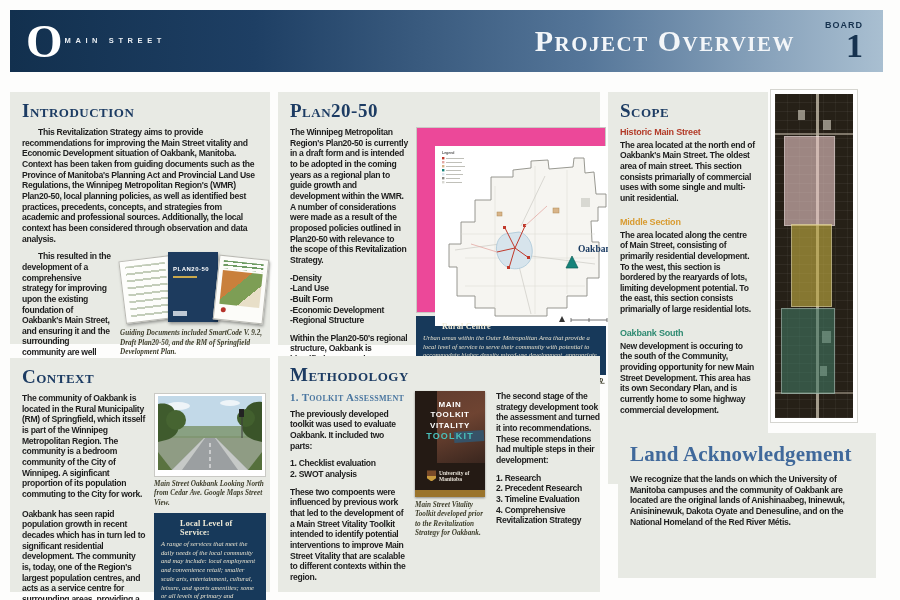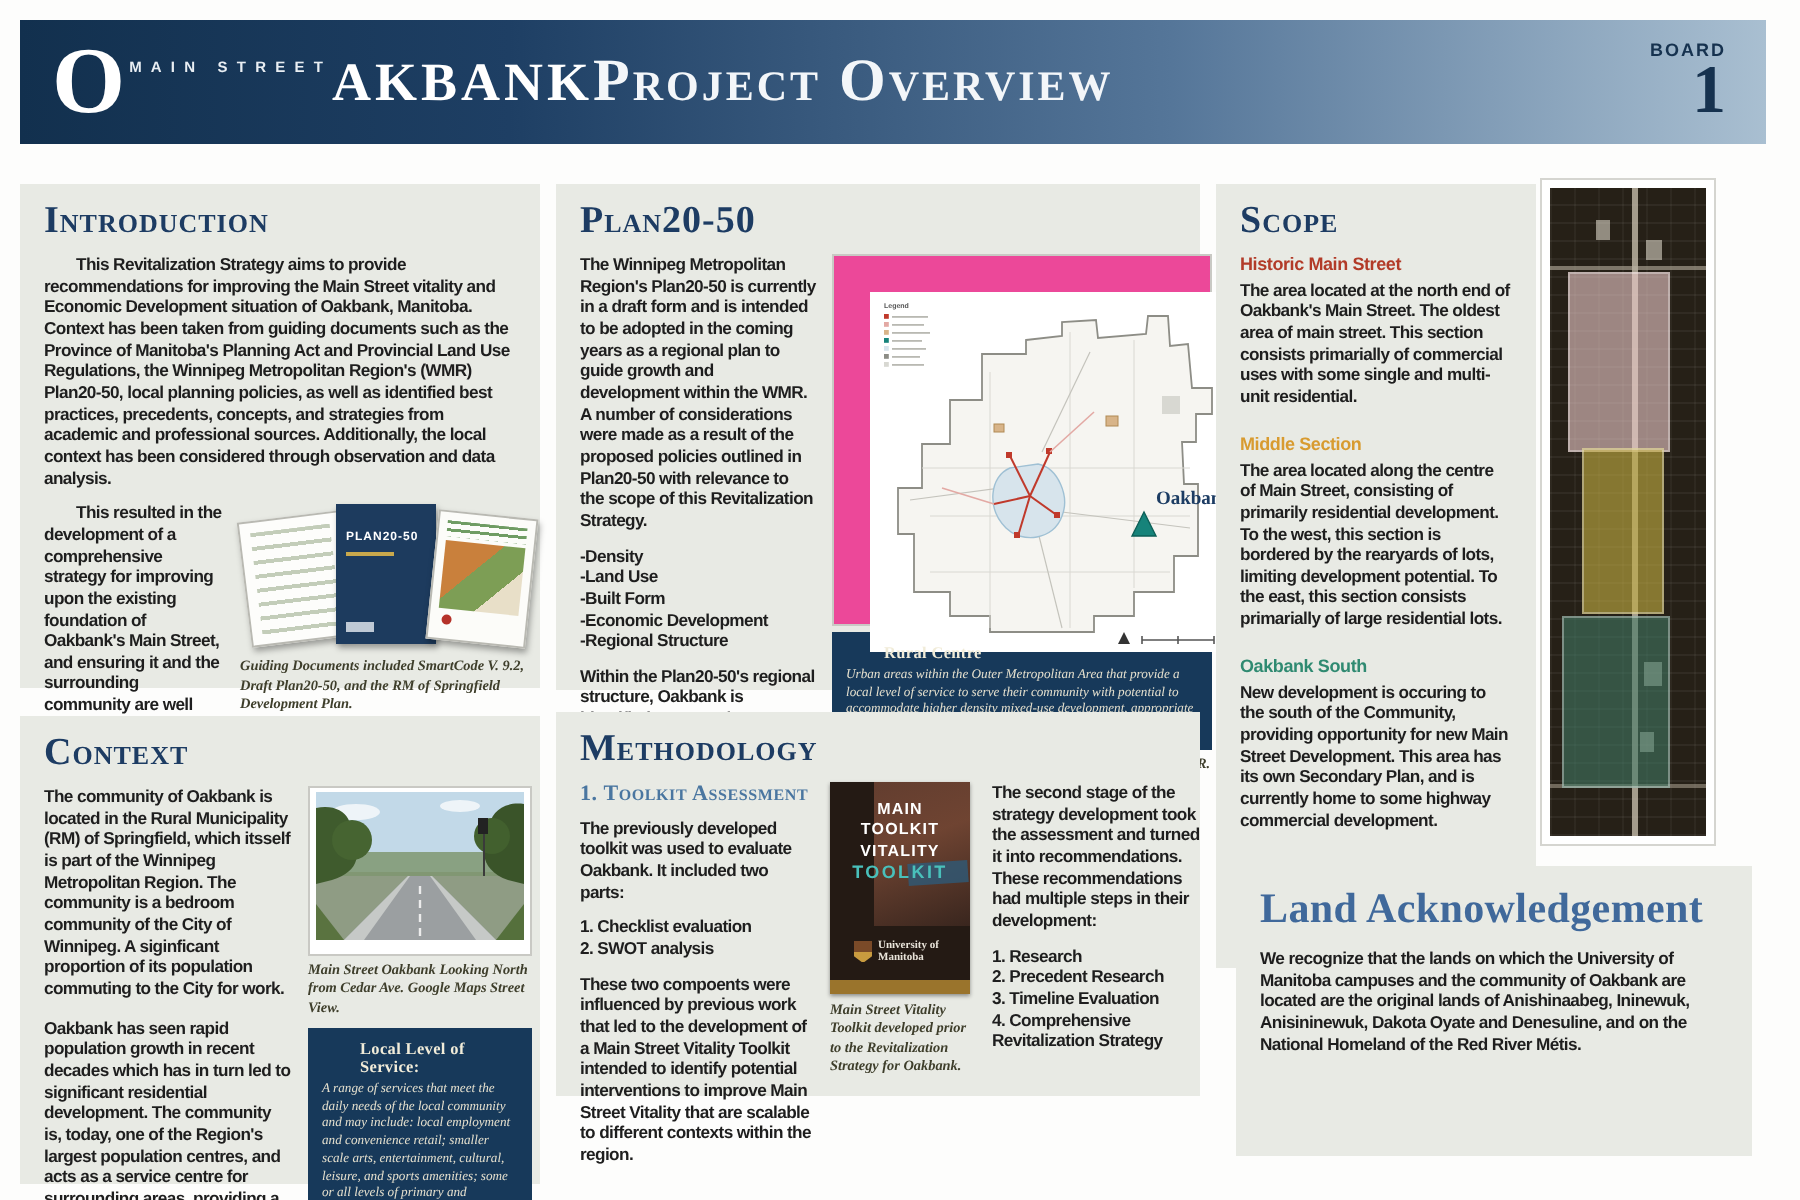--- a/index.html
+++ b/index.html
@@ -7,31 +7,31 @@
         font-family:"Liberation Sans",sans-serif;}
   
   .masthead{position:absolute;left:10px;top:10px;width:873px;height:62px;
     background:linear-gradient(90deg,#12304e 0%,#1e3f64 28%,#557699 66%,#a9bfd1 100%);
     display:flex;align-items:center;padding:0 16px;box-sizing:border-box;}
   .logo{display:flex;align-items:center;color:#fff;}
   .logo-o{font:700 47px/0.9 "Liberation Serif",serif;}
   .logo-stack{display:flex;flex-direction:row;margin-left:2px;}
   .logo-top{font:700 7.5px "Liberation Sans",sans-serif;letter-spacing:4.6px;color:#e9eef3;margin-bottom:1px;}
   .logo-main{font:700 27px/0.9 "Liberation Serif",serif;letter-spacing:2px;}
-  .title{flex:1;text-align:left;font:700 30px "Liberation Serif",serif;font-variant:small-caps;
+  .title{flex:1;text-align:right;font:700 30px "Liberation Serif",serif;font-variant:small-caps;
          color:#f3f6f9;letter-spacing:1.5px;margin-right:30px;}
   .board{display:flex;flex-direction:column;align-items:flex-end;color:#16324f;margin-right:4px;}
   .board-label{font:700 9px "Liberation Sans",sans-serif;letter-spacing:1px;}
   .board-num{font:700 34px/0.95 "Liberation Serif",serif;}
   
   .panel{position:absolute;background:#e8eae4;box-sizing:border-box;padding:9px 12px 8px;}
   #p-intro{left:10px;top:92px;width:260px;height:252px;}
   #p-context{left:10px;top:358px;width:260px;height:234px;}
   #p-plan{left:278px;top:92px;width:322px;height:253px;}
-  #p-method{left:278px;top:356px;width:322px;height:192px;}
+  #p-method{left:278px;top:356px;width:322px;height:236px;}
   #p-scope{left:608px;top:92px;width:160px;height:392px;}
   #p-land{left:608px;top:433px;width:258px;height:145px;margin-left:10px;}
   h2.sec{font:700 19px/1 "Liberation Serif",serif;font-variant:small-caps;color:#1d3c63;
          margin:0 0 7px;letter-spacing:0.5px;}
   .b{font:700 8.6px/1.24 "Liberation Sans",sans-serif;letter-spacing:-0.3px;color:#1e1e1e;margin:0;}
   .ind{text-indent:16px;}
   .cap{font:700 7.2px/1.3 "Liberation Serif",serif;font-style:italic;color:#3e3e2b;}
   
   .intro-row{display:flex;gap:6px;margin-top:7px;}
   .intro-left{width:92px;flex:none;}
@@ -115,21 +115,20 @@
 </head>
 <body>
 
 <div class="page">
 
   <header class="masthead">
     <div class="logo">
       <span class="logo-o">O</span>
       <span class="logo-stack">
         <span class="logo-top">MAIN STREET</span>
-        <span class="logo-main">AKBANK</span>
       </span>
     </div>
     <div class="title">Project Overview</div>
     <div class="board">
       <span class="board-label">BOARD</span>
       <span class="board-num">1</span>
     </div>
   </header>
 
   <section class="panel" id="p-intro">

